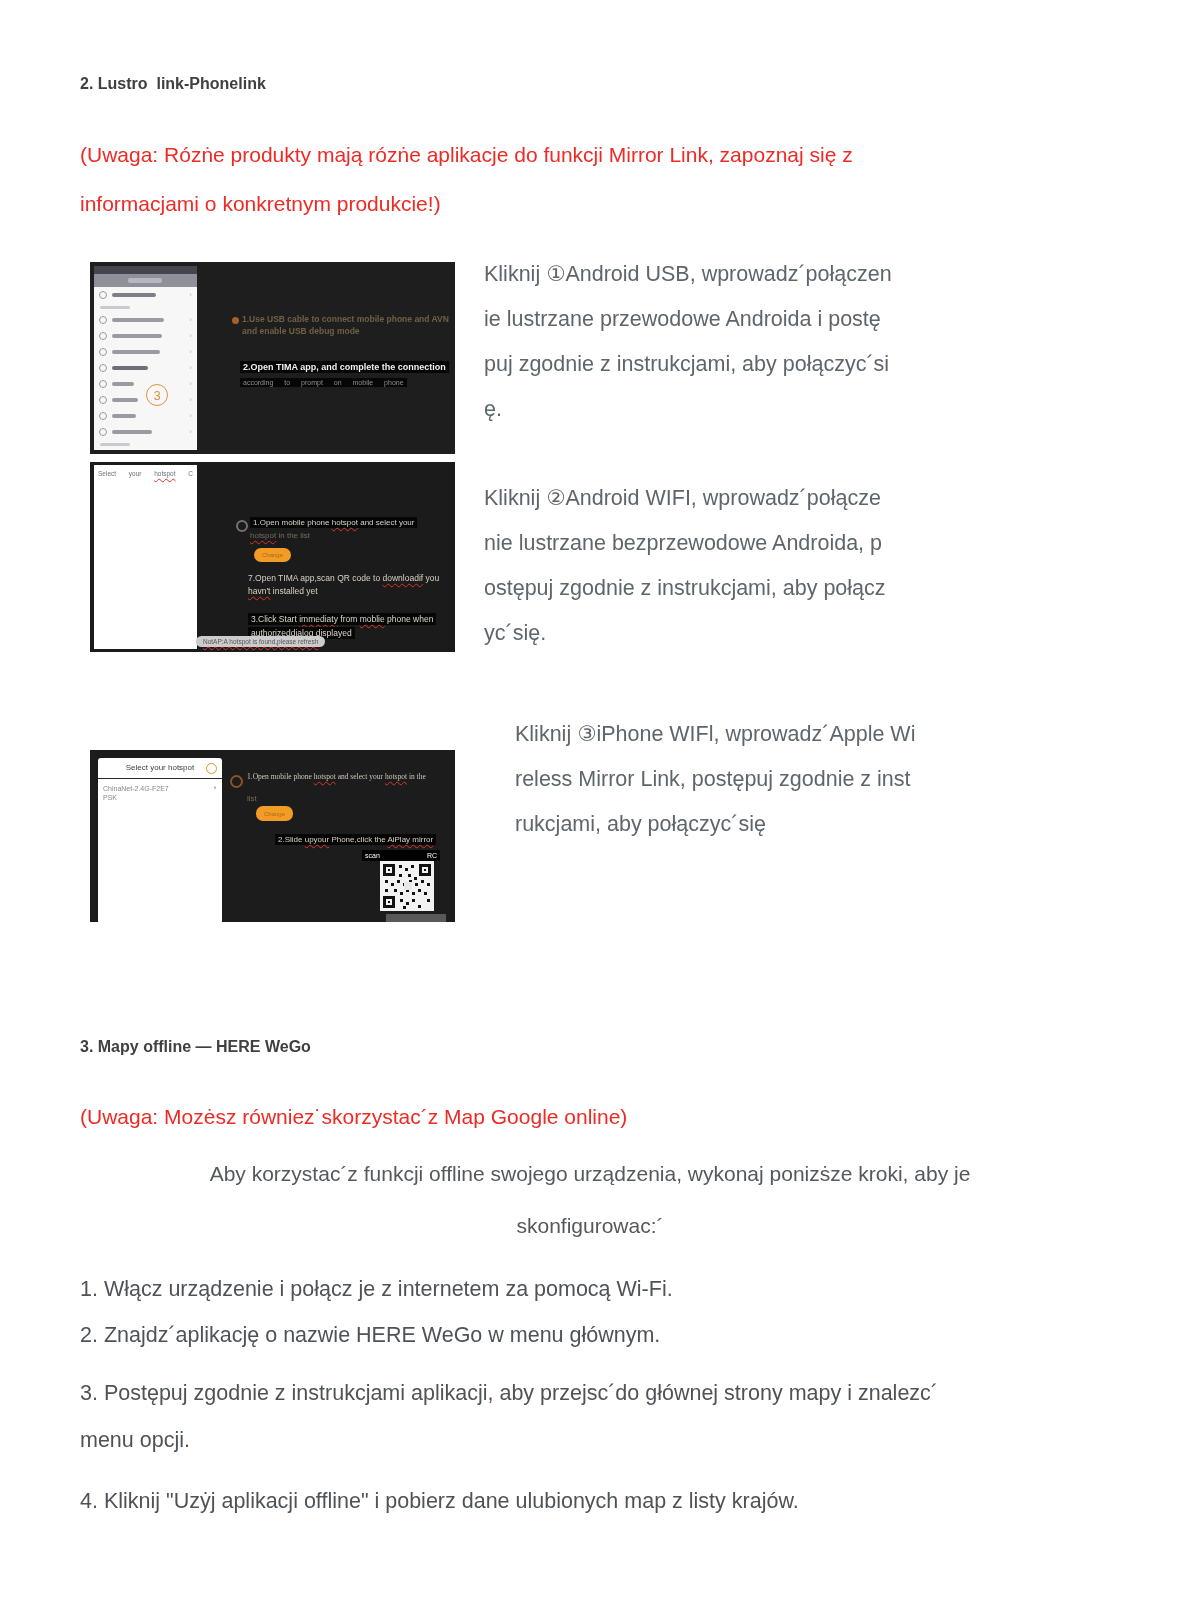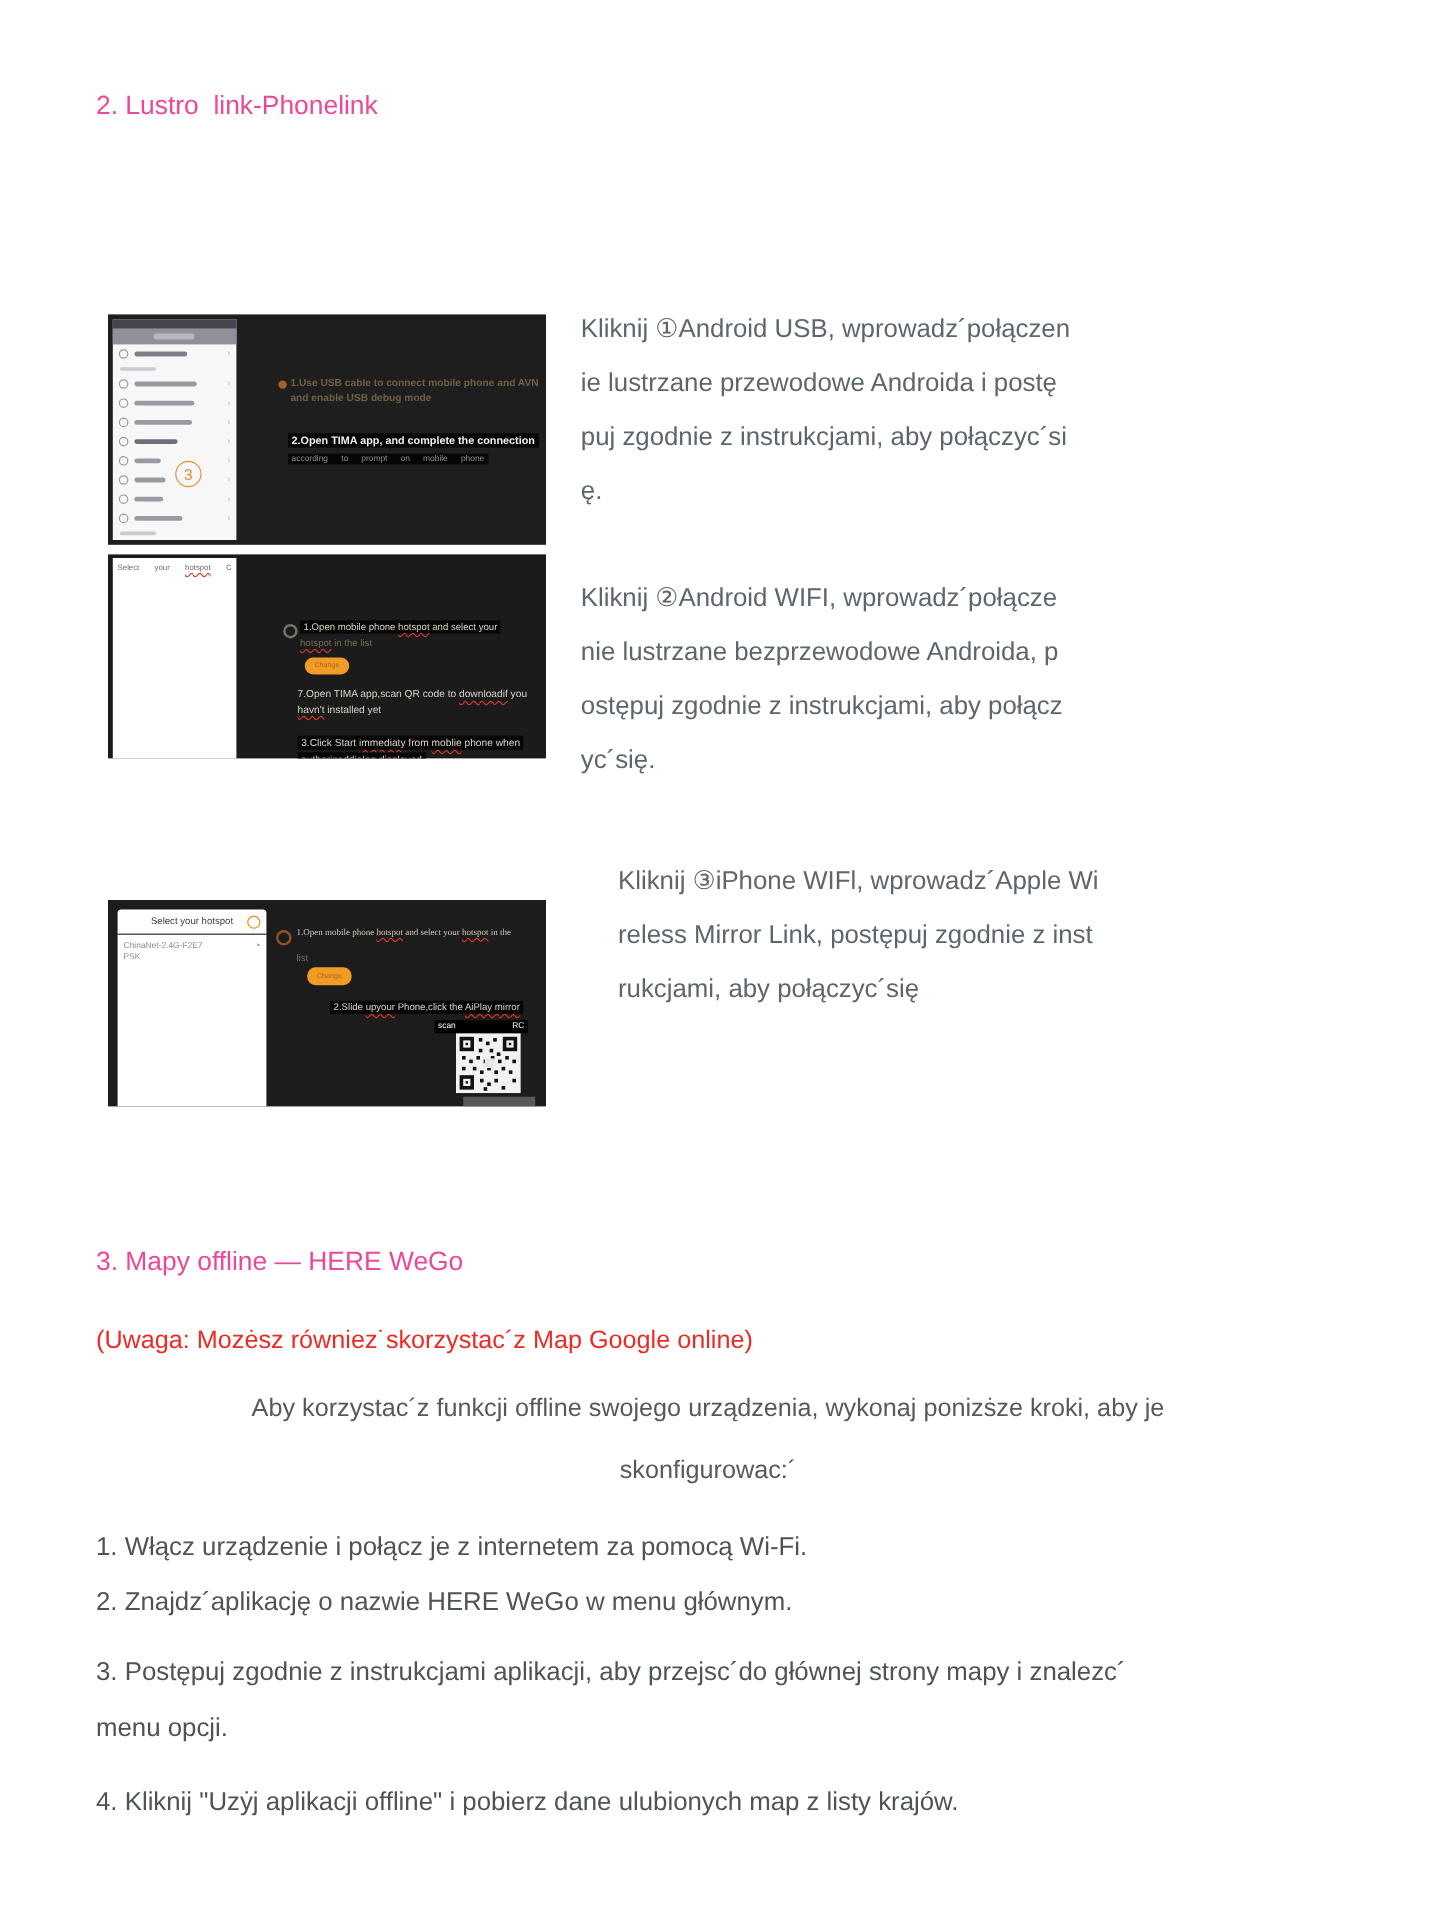--- a/index.html
+++ b/index.html
@@ -2,30 +2,30 @@
 <html><head>
 <meta charset="utf-8">
 <style>
   html,body{margin:0;padding:0;background:#ffffff;}
   .page{position:relative;width:1200px;height:1600px;background:#ffffff;overflow:hidden;
         font-family:"Liberation Sans","DejaVu Sans",sans-serif;}
   .abs{position:absolute;}
   .pre{white-space:pre-wrap;}
 
   
-  .h2{font-size:22px;font-weight:normal;color:#ec4899;white-space:pre-wrap;}
+  .h2{font-size:16px;font-weight:bold;color:#404040;white-space:pre-wrap;}
   .rednote{font-size:21px;color:#ee2a25;line-height:49px;}
   .gpara{font-size:21.5px;color:#5d666c;line-height:45px;}
   .intro{font-size:21px;color:#55595c;line-height:52px;text-align:center;}
   .li{font-size:21.5px;color:#4e5357;line-height:47px;}
 
   
   .shot{position:absolute;background:#1e1e1e;overflow:hidden;}
   .shot1{left:90px;top:262px;width:365px;height:192px;}
-  .shot2{left:90px;top:462px;width:365px;height:170px;background:#1b1b1b;}
+  .shot2{left:90px;top:462px;width:365px;height:190px;background:#1b1b1b;}
   .shot3{left:90px;top:750px;width:365px;height:172px;background:#1c1c1c;}
 
   
   .ppanel{position:absolute;left:4px;top:4px;width:103px;height:184px;background:#f7f7f8;}
   .psb{height:8px;background:#45454d;}
   .phd{height:13px;background:#90909a;position:relative;}
   .phd:after{content:"";position:absolute;left:34px;top:4px;width:34px;height:5px;background:#b7b7bf;border-radius:2px;}
   .prow{display:flex;align-items:center;height:16px;padding:0 5px;gap:5px;}
   .pico{width:6px;height:6px;border:1px solid #9a9aa2;border-radius:50%;flex:0 0 auto;}
   .pbar{height:4px;background:#9a9aa2;border-radius:2px;}
@@ -69,20 +69,22 @@
            font-size:7px;display:flex;align-items:center;justify-content:space-between;padding:0 3px;}
   .qrsvg{position:absolute;left:0;top:13px;}
   .graybox{position:absolute;left:296px;top:164px;width:60px;height:8px;background:#595959;}
 </style>
 </head>
 <body>
 
 <div class="page">
 
   <div class="abs h2" style="left:80px;top:75px;">2. Lustro  link-Phonelink</div>
+  <div class="abs rednote pre" style="left:80px;top:130px;width:980px;">(Uwaga: Rózṅe produkty mają rózṅe aplikacje do funkcji Mirror Link, zapoznaj się z
+informacjami o konkretnym produkcie!)</div>
 
   <div class="shot shot1">
     <div class="ppanel">
       <div class="psb"></div>
       <div class="phd"></div>
       <div class="prow">
           <span class="pico"></span>
           <span class="pbar" style="width:44px;background:#7e7e88;"></span>
           <span class="pchev">›</span>
         </div>

